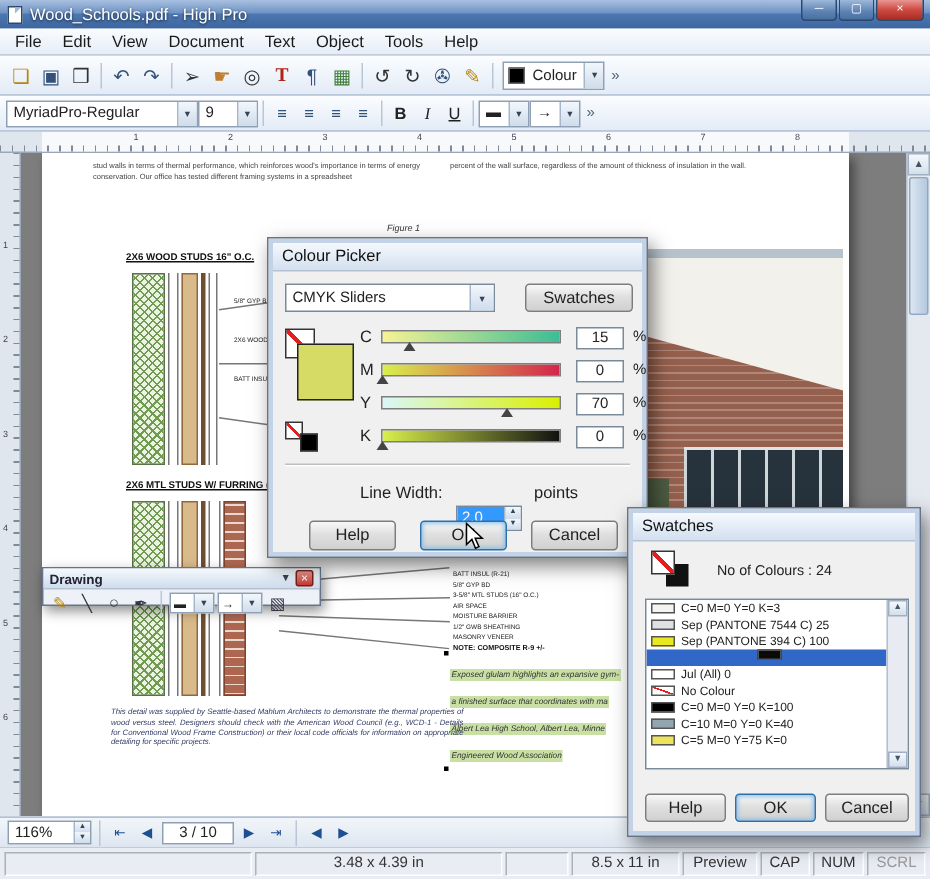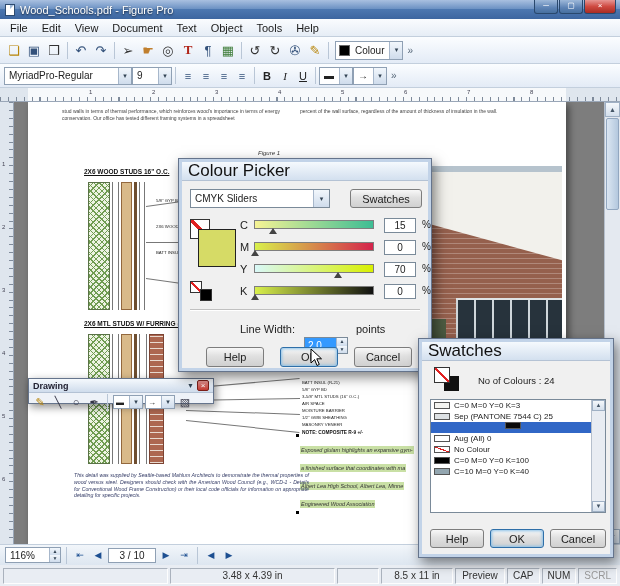--- a/index.html
+++ b/index.html
@@ -97,21 +97,21 @@
   .nav-btn { width:16px; height:16px; font-size:9px; display:flex; align-items:center; justify-content:center; color:#1d4f91; }
   .page-box { width:48px; height:15px; border:1px solid #8fa0b4; background:#fff; font-size:10px; text-align:center; line-height:13px; color:#222; }
   .statusbar { position:absolute; left:0; top:565px; right:0; height:21px; background:#e9edf3; display:flex; align-items:center; gap:2px; padding:2px 3px; }
   .seg { height:16px; border:1px solid; border-color:#aab2bd #fdfdfd #fdfdfd #aab2bd; display:flex; align-items:center; justify-content:center; padding:0 5px; font-size:10px; color:#333; white-space:nowrap; }
   .seg.gray{ color:#9a9a9a; }
 
   
   .dialog { position:absolute; background:#f0f0f0; border:1px solid #65748c;
     box-shadow:inset 0 0 0 3px #c2d3e8, 3px 5px 12px rgba(0,0,0,.5); }
   .dlg-title { height:19px; margin:3px 3px 0 3px; background:linear-gradient(#f5f9fd,#d3e0ef);
-    border-bottom:1px solid #b4c2d4; display:flex; align-items:center; padding:0 6px; font-size:17px; color:#111; }
+    border-bottom:1px solid #b4c2d4; display:flex; align-items:center; padding:0 6px; font-size:11px; color:#111; }
   .dlg-body { position:relative; margin:0 3px 3px 3px; }
   .btn { position:absolute; height:20px; font-size:11px; color:#222; text-align:center; line-height:18px;
     background:linear-gradient(#f8f8f8,#e0e0e0 45%,#d0d0d0); border:1px solid #7d7d7d; border-radius:3px; }
   .btn.focused { border-color:#2f6fa8; box-shadow:inset 0 0 3px 1px #8cc1e8; }
   .select-box { position:absolute; height:19px; background:#fff; border:1px solid #7a8a99; display:flex; align-items:center; }
   .select-box .combo-text{ flex:1; font-size:10px; }
   .none-chip, .chip-none { background:#fff !important; background-image:linear-gradient(to top right,transparent 44%,#e02020 44%,#e02020 56%,transparent 56%) !important; }
   .preview-none { position:absolute; width:20px; height:20px; border:1px solid #333; background:#fff;
     background-image:linear-gradient(to top right,transparent 44%,#e02020 44%,#e02020 56%,transparent 56%); }
   .preview-main { position:absolute; width:38px; height:38px; border:1px solid #222; }
@@ -156,21 +156,21 @@
 
   .cursor-svg { position:absolute; left:310px; top:348px; width:13px; height:19px; z-index:99; }
 </style>
 </head>
 <body>
 
 <div class="window">
 
   <div class="titlebar">
     <span class="app-icon"></span>
-    <span class="title-text">Wood_Schools.pdf - Figure Pro</span>
+    <span class="title-text">Wood_Schools.pdf - High Pro</span>
   </div>
   <div class="win-controls">
     <div class="win-btn">─</div>
     <div class="win-btn">▢</div>
     <div class="win-btn close">×</div>
   </div>
 
   <div class="menubar">
     <span class="menu-item">File</span>
     <span class="menu-item">Edit</span>
@@ -468,39 +468,47 @@
 
       <div class="swlist">
         <div class="swrow">
           <span class="swchip" style="background: rgb(244, 244, 241);"></span>
           <span class="swlabel">C=0 M=0 Y=0 K=3</span>
           </div>
         <div class="swrow">
           <span class="swchip" style="background: rgb(221, 225, 228);"></span>
           <span class="swlabel">Sep (PANTONE 7544 C) 25</span>
           </div>
+        <div class="swrow">
+          <span class="swchip" style="background: rgb(234, 232, 31);"></span>
+          <span class="swlabel">Sep (PANTONE 394 C) 100</span>
+          </div>
         <div class="swrow selected">
           <span class="swchip" style="background: rgb(10, 10, 10);"></span>
           <span class="swlabel">Sep (All) 100</span>
           </div>
         <div class="swrow">
           <span class="swchip" style="background: rgb(255, 255, 255);"></span>
-          <span class="swlabel">Aug (All) 0</span>
+          <span class="swlabel">Jul (All) 0</span>
           </div>
         <div class="swrow">
           <span class="swchip chip-none"></span>
           <span class="swlabel">No Colour</span>
           </div>
         <div class="swrow">
           <span class="swchip" style="background: rgb(0, 0, 0);"></span>
           <span class="swlabel">C=0 M=0 Y=0 K=100</span>
           </div>
         <div class="swrow">
           <span class="swchip" style="background: rgb(147, 166, 176);"></span>
           <span class="swlabel">C=10 M=0 Y=0 K=40</span>
+          </div>
+        <div class="swrow">
+          <span class="swchip" style="background: rgb(238, 228, 92);"></span>
+          <span class="swlabel">C=5 M=0 Y=75 K=0</span>
           </div>
         <div class="list-scroll">
           <div class="sbtn" style="top:0;">▲</div>
           <div class="sbtn" style="bottom:0;">▼</div>
         </div>
       </div>
 
       <div class="btn" style="left:8px; top:168px; width:54px; height:19px;">Help</div>
       <div class="btn focused" style="left:68px; top:168px; width:54px; height:19px;">OK</div>
       <div class="btn" style="left:128px; top:168px; width:56px; height:19px;">Cancel</div>

